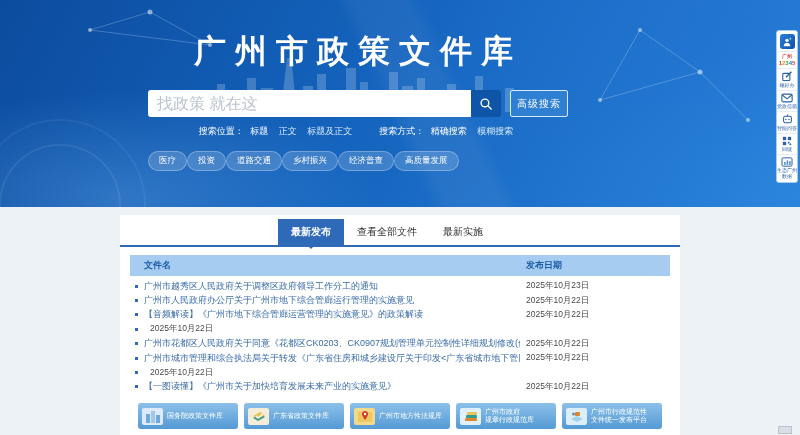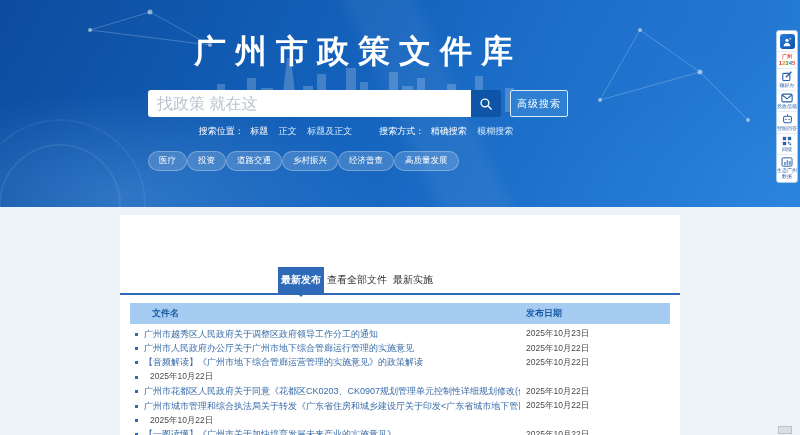--- a/index.html
+++ b/index.html
@@ -54,31 +54,31 @@
   .tags { display:flex; gap:0; }
   .tag {
     background:rgba(255,255,255,.17); border:1px solid rgba(255,255,255,.28);
     color:#fff; font-size:8.5px; padding:3px 10px; border-radius:10px;
     cursor:pointer; white-space:nowrap;
   }
 
   
   .card { width:560px; margin:8px auto 0; background:#fff; padding:4px 0 8px; }
   .tabbar { border-bottom:2px solid #2e6ab8; display:flex; padding-left:158px; }
-  .tab { font-size:10px; padding:6px 3px; color:#333; cursor:pointer; position:relative; white-space:nowrap;margin-top:48px; }
+  .tab { font-size:10px; padding:6px 13px; color:#333; cursor:pointer; position:relative; white-space:nowrap; }
   .tab.active { background:#2e6ab8; color:#fff; font-weight:bold; }
   .tab.active::after {
     content:""; position:absolute; left:50%; bottom:-8px; margin-left:-4px;
     border:4px solid transparent; border-top-color:#2e6ab8;
   }
   .table-head {
     margin:8px 10px 0; background:#a6cdf1; display:flex;
     padding:4px 0; font-size:9px; color:#1c5da8; font-weight:bold;
   }
-  .table-head .col-name { flex:1; padding-left:22px; }
+  .table-head .col-name { flex:1; padding-left:14px; }
   .table-head .col-date { flex:0 0 150px; padding-left:6px; }
   .rows { margin:3px 10px 0; }
   .rowi { display:flex; align-items:center; height:14.4px; font-size:9px; cursor:pointer; }
   .rowi .bullet { width:3px; height:3px; background:#2e6ab8; margin:0 6px 0 5px; flex:none; }
   .rowi .rtitle { flex:1; color:#3a6ca8; white-space:nowrap; overflow:hidden; }
   .rowi .rdate { flex:0 0 150px; padding-left:6px; color:#4a4a4a; font-size:8.5px; white-space:nowrap; }
 
   .banners { display:flex; gap:6px; margin:9px 18px 0 18px; }
   .banner {
     flex:1; height:26px; border-radius:3px; cursor:pointer;

